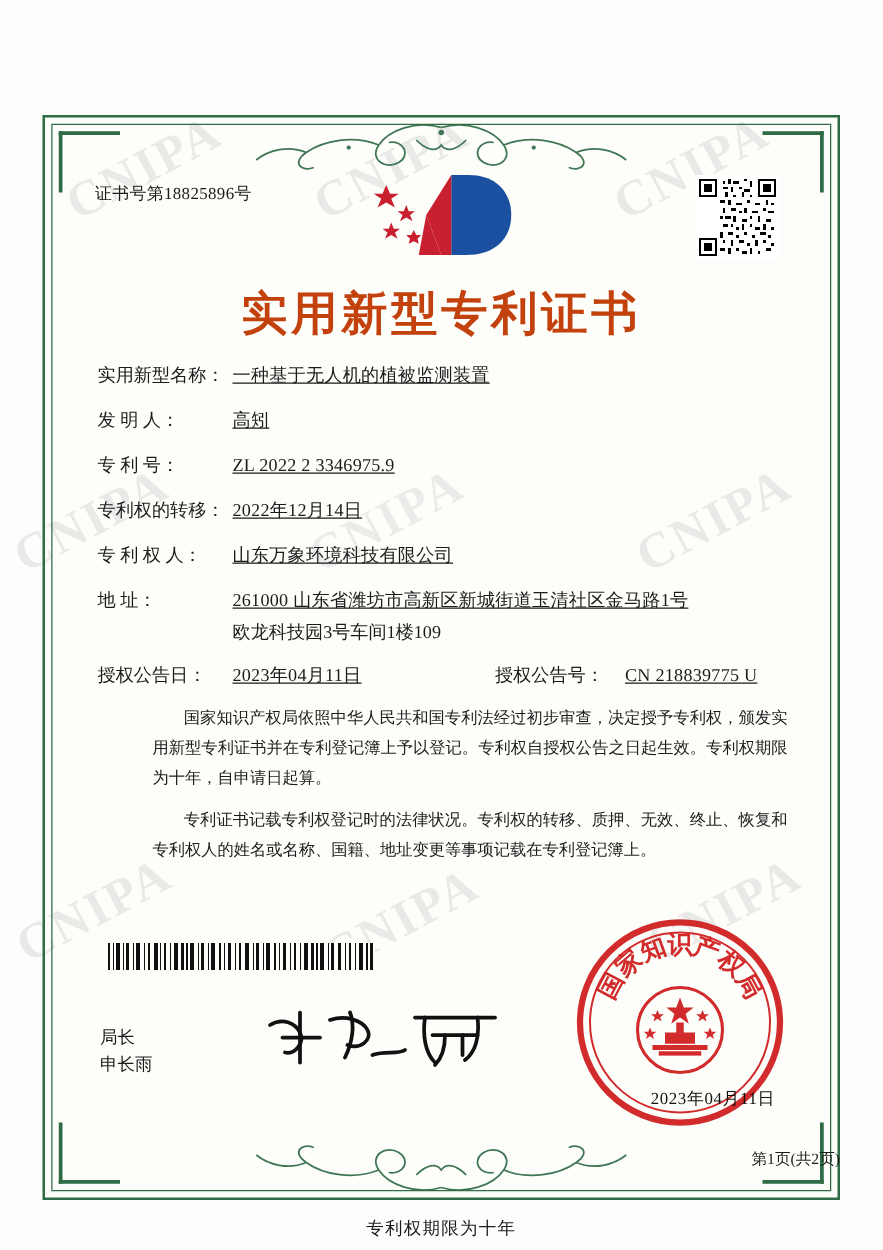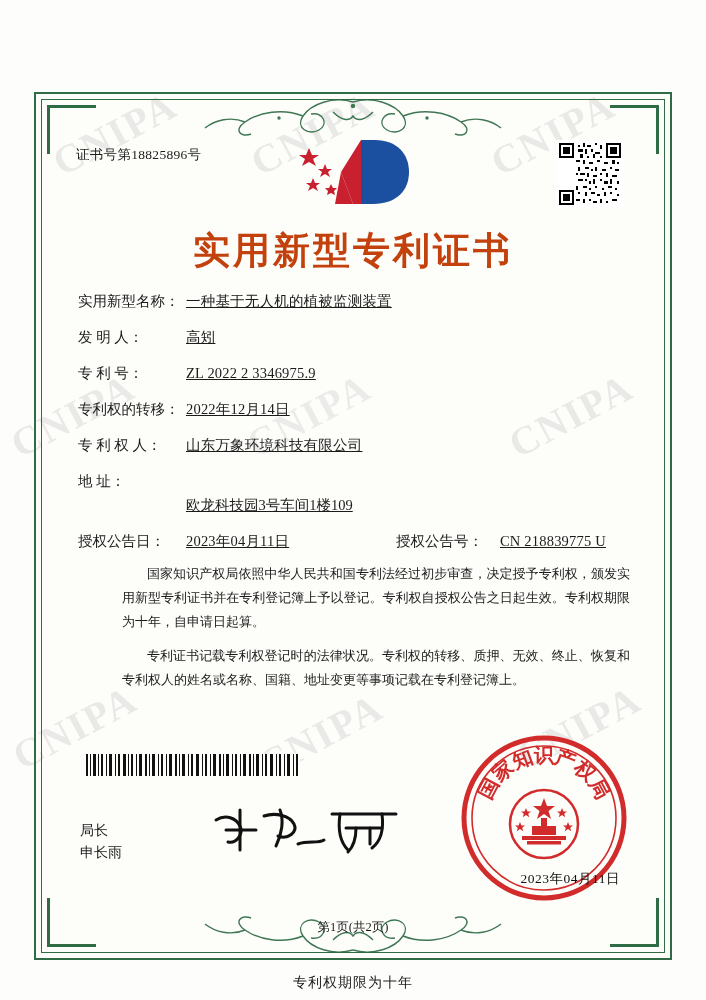--- a/index.html
+++ b/index.html
@@ -145,21 +145,20 @@
   .fvalue {
     flex: 1 1 auto;
     letter-spacing: .2px;
     text-decoration: underline;
   }
   .fvalue2 {
     margin-left: 108px;
     font-size: 14.5px;
     margin-top: -12px;
     margin-bottom: 16.5px;
-    text-decoration: underline;
   }
   .frow.split .fvalue { flex: 0 0 210px; }
   .frow .flabel2 {
     flex: 0 0 104px;
     white-space: pre;
   }
 
   
   .paras {
     position: absolute;
@@ -207,21 +206,21 @@
     font-size: 13.5px;
     color: #111;
     letter-spacing: .5px;
   }
 
   
   .page-no {
     position: absolute;
     left: 0; right: 0;
     bottom: 24px;
-    text-align: center;
+    text-align: right;
     font-size: 12.5px;
   }
   .outside-note {
     position: absolute;
     left: 0; right: 0;
     bottom: 8px;
     text-align: center;
     font-size: 14px;
     letter-spacing: 1px;
     color: #1b1b1b;
@@ -402,20 +401,21 @@
         <div class="fvalue">2022年12月14日</div>
       </div>
 
       <div class="frow">
         <div class="flabel">专 利 权 人：</div>
         <div class="fvalue">山东万象环境科技有限公司</div>
       </div>
 
       <div class="frow">
         <div class="flabel">地 址：</div>
+        <div class="fvalue">261000 山东省潍坊市高新区新城街道玉清社区金马路1号</div>
       </div>
       <div class="fvalue2">欧龙科技园3号车间1楼109</div>
 
       <div class="frow split">
         <div class="flabel">授权公告日：</div>
         <div class="fvalue">2023年04月11日</div>
         <div class="flabel2">授权公告号：</div>
         <div class="fvalue">CN 218839775 U</div>
       </div>
 

